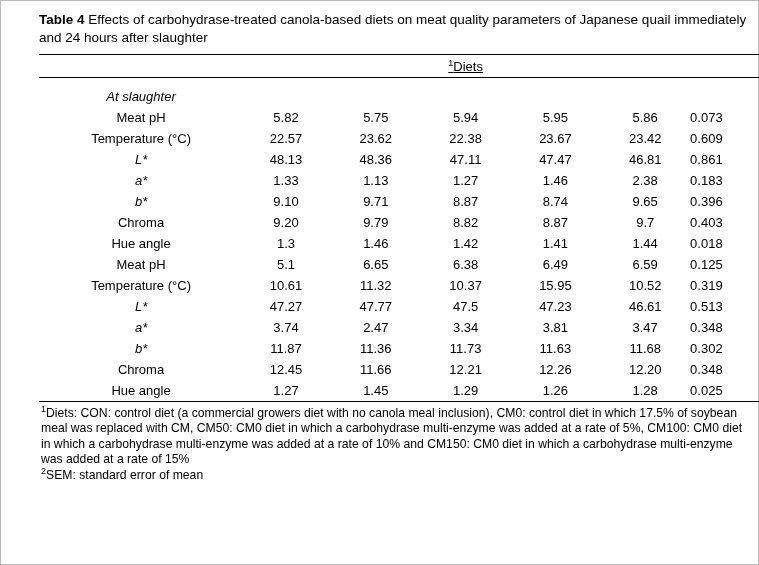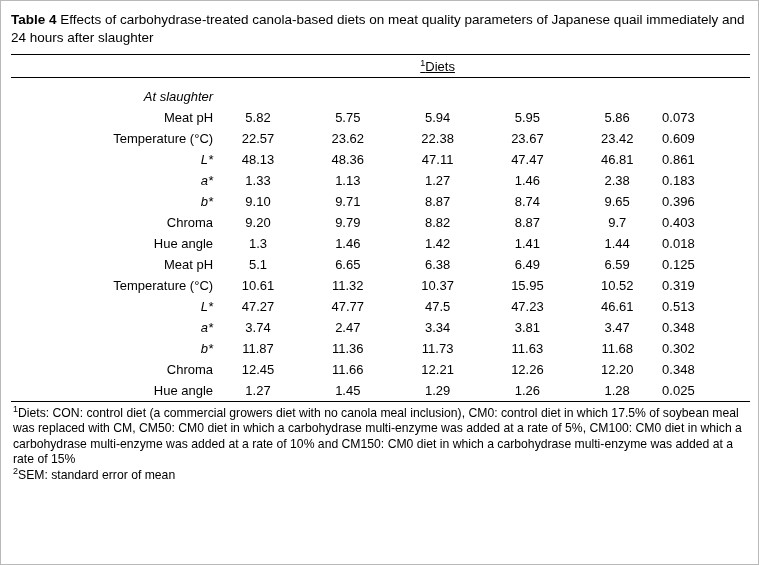--- a/index.html
+++ b/index.html
@@ -15,20 +15,21 @@
     font-size: 13px;
     overflow: hidden;
   }
   .page {
     position: relative;
     width: 759px;
     height: 565px;
     box-sizing: border-box;
     border: 1px solid #b9b9b9;
     background: #ffffff;
+    padding-left: 28px;
   }
   .inner {
     padding: 8px 10px 0 10px;
   }
   .caption {
     font-size: 13.5px;
     line-height: 1.30;
     margin: 2px 0 8px 0;
     text-align: left;
   }
@@ -53,21 +54,21 @@
   .rowh td {
     height: 22px;
     vertical-align: middle;
   }
   .rowd td {
     height: 21px;
     vertical-align: middle;
   }
   .c-label {
     width: 205px;
-    text-align: right;
+    text-align: center;
     padding-left: 2px !important;
   }
   .c-num {
     width: 92px;
     text-align: center;
   }
   .c-sem {
     width: 90px;
     text-align: left;
   }

